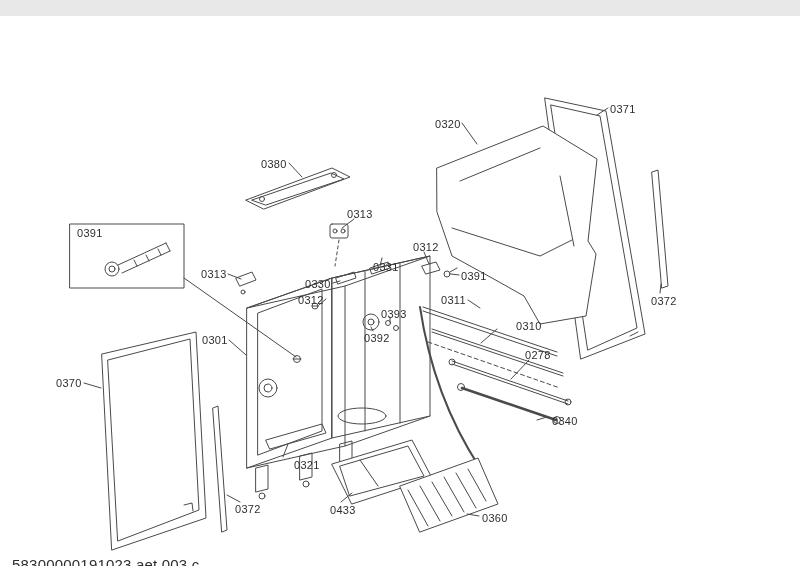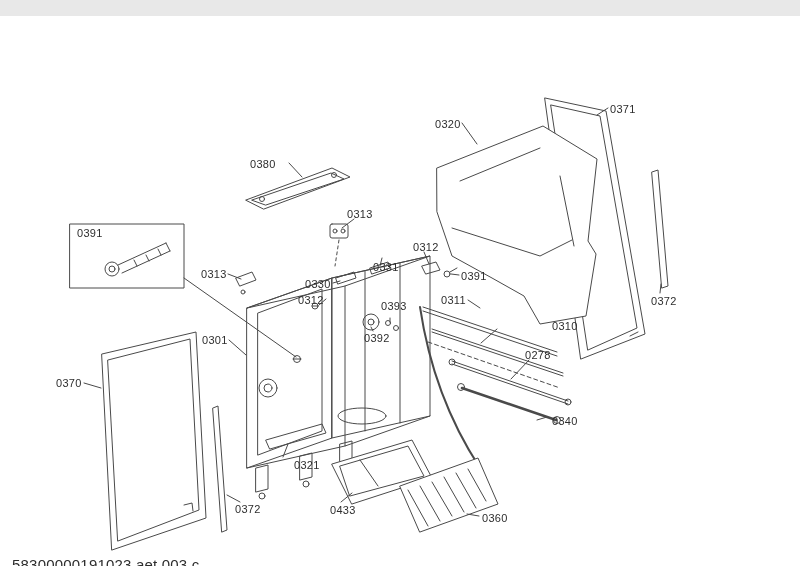--- a/index.html
+++ b/index.html
@@ -175,32 +175,32 @@
       <line x1="240" y1="486" x2="227" y2="479"></line>
       <line x1="341" y1="486" x2="352" y2="477"></line>
       <line x1="479" y1="500" x2="467" y2="498"></line>
       <line x1="660" y1="277" x2="661" y2="268"></line>
     </g>
   </svg>
 
   <div>
       <div class="part-label" style="left: 610px; top: 87px;">0371</div>
       <div class="part-label" style="left: 435px; top: 102px;">0320</div>
-      <div class="part-label" style="left: 250px; top: 142px;">0380</div>
+      <div class="part-label" style="left: 261px; top: 142px;">0380</div>
       <div class="part-label" style="left: 347px; top: 192px;">0313</div>
       <div class="part-label" style="left: 77px; top: 211px;">0391</div>
       <div class="part-label" style="left: 413px; top: 225px;">0312</div>
       <div class="part-label" style="left: 373px; top: 245px;">0331</div>
       <div class="part-label" style="left: 201px; top: 252px;">0313</div>
       <div class="part-label" style="left: 461px; top: 254px;">0391</div>
       <div class="part-label" style="left: 305px; top: 262px;">0330</div>
       <div class="part-label" style="left: 441px; top: 278px;">0311</div>
       <div class="part-label" style="left: 298px; top: 278px;">0312</div>
-      <div class="part-label" style="left: 381px; top: 284px;">0393</div>
-      <div class="part-label" style="left: 516px; top: 304px; padding-left: 36px;">0310</div>
+      <div class="part-label" style="left: 381px; top: 292px;">0393</div>
+      <div class="part-label" style="left: 480px; top: 304px; padding-left: 36px;">0310</div>
       <div class="part-label" style="left: 364px; top: 316px;">0392</div>
       <div class="part-label" style="left: 202px; top: 318px;">0301</div>
       <div class="part-label" style="left: 525px; top: 333px;">0278</div>
       <div class="part-label" style="left: 56px; top: 361px;">0370</div>
       <div class="part-label" style="left: 510px; top: 399px; padding-left: 42px;">0340</div>
       <div class="part-label" style="left: 272px; top: 443px; padding-left: 22px;">0321</div>
       <div class="part-label" style="left: 235px; top: 487px;">0372</div>
       <div class="part-label" style="left: 330px; top: 488px;">0433</div>
       <div class="part-label" style="left: 482px; top: 496px; text-align: center;">0360</div>
       <div class="part-label" style="left: 651px; top: 279px;">0372</div>

